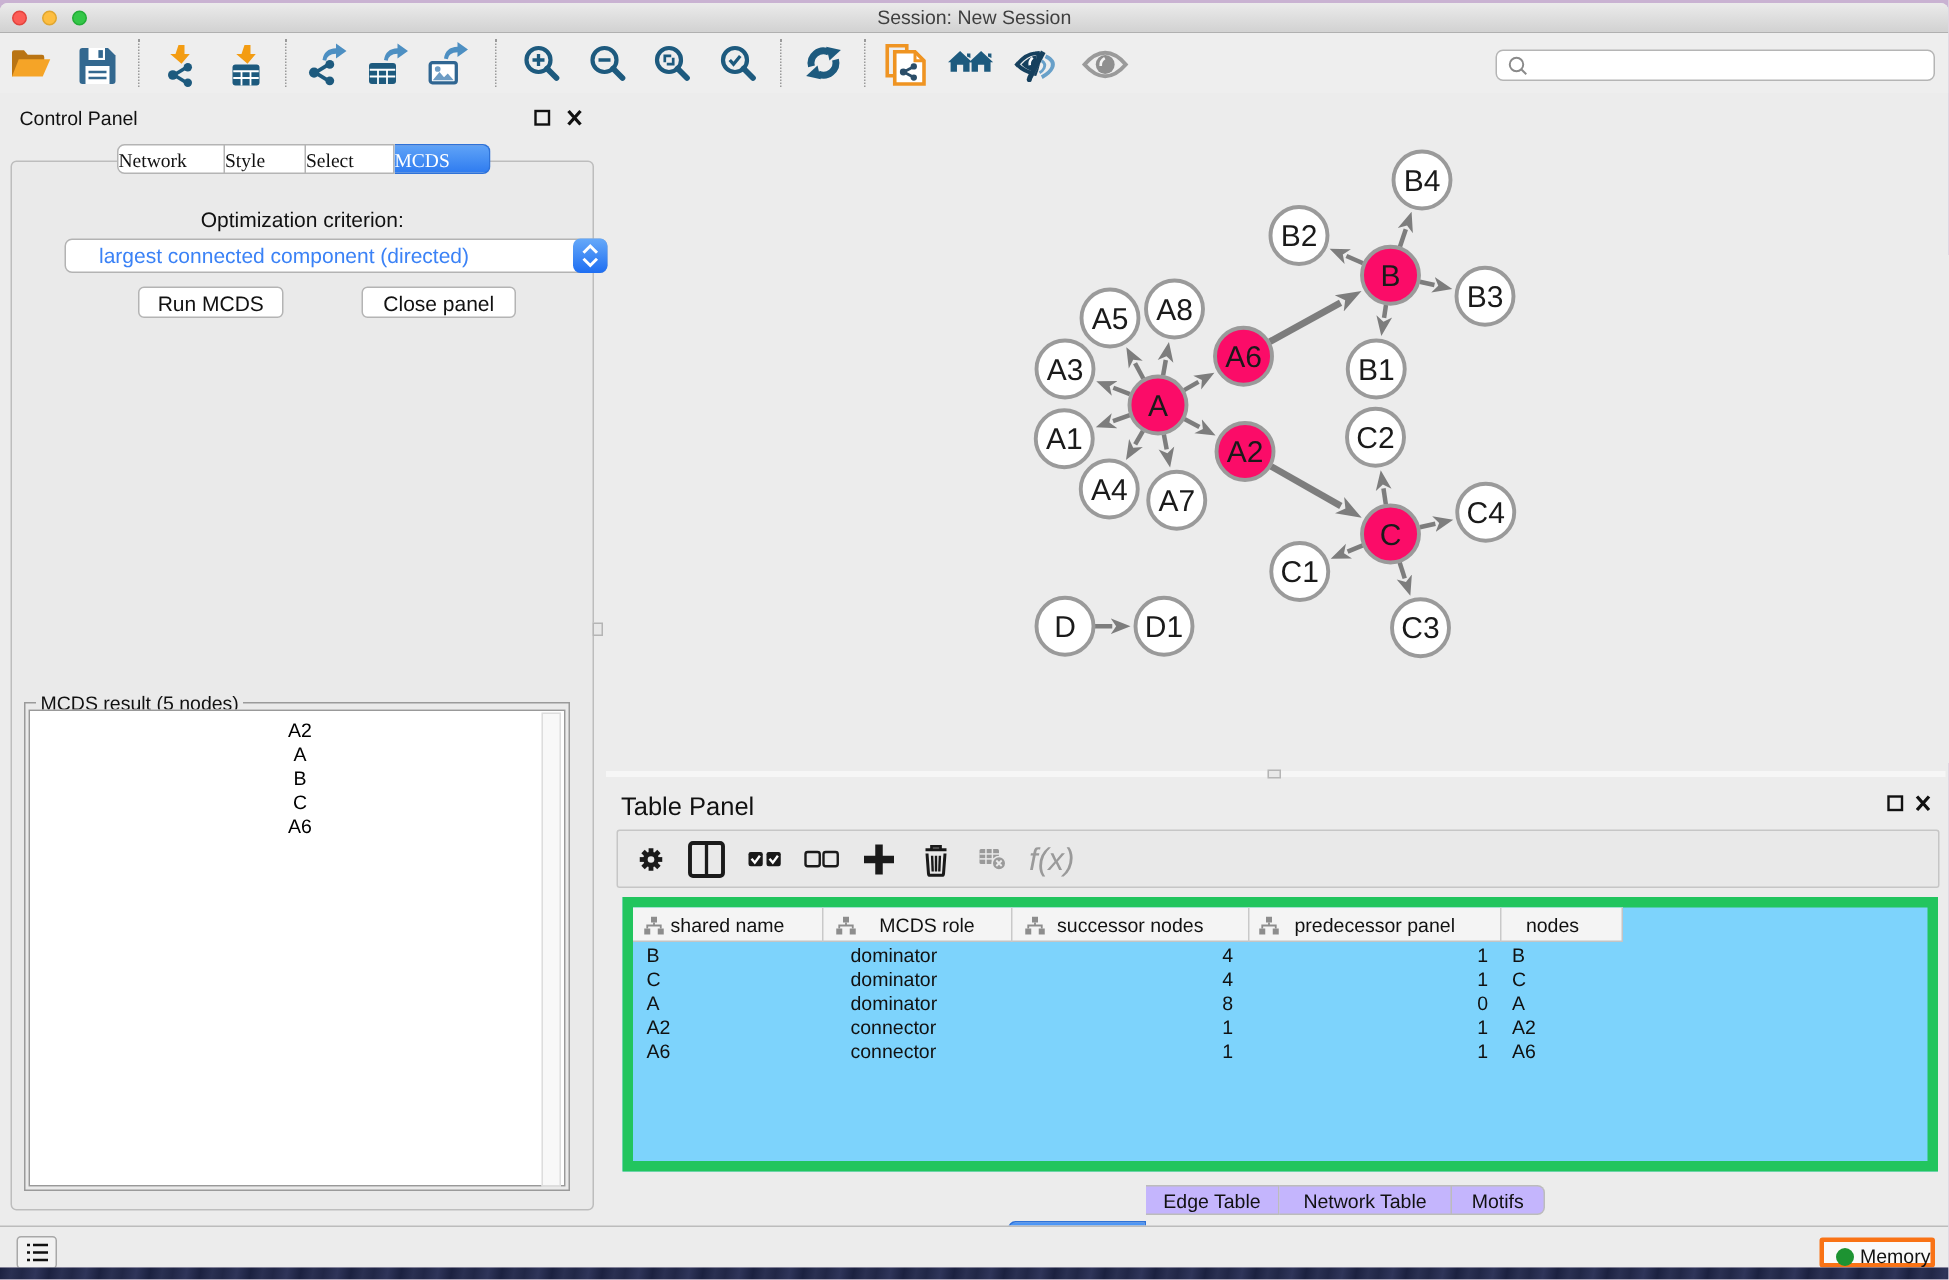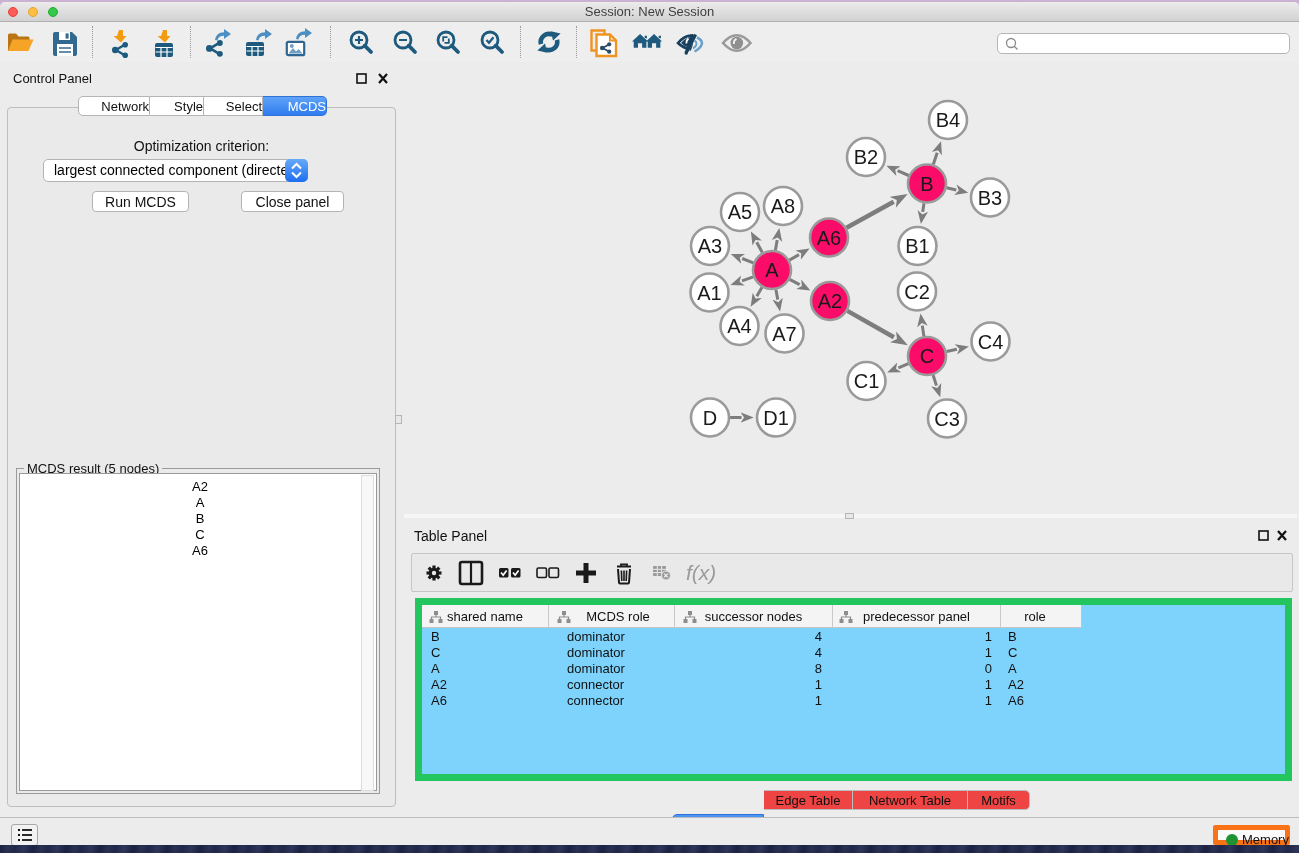--- a/index.html
+++ b/index.html
@@ -11,56 +11,56 @@
   font-size:13px; color:#3f3f3f; text-align:center; line-height:20px; }
 .tl { position:absolute; border-radius:50%; }
 #toolbar { position:absolute; left:0; top:20px; width:1299px; height:40px; background:#eeeeee; }
 .sep { position:absolute; top:4px; height:32px; width:0; border-left:1px dotted #9a9a9a; }
 #search { position:absolute; left:997px; top:11px; width:293px; height:21px; background:#fff;
   border:1px solid #b5b5b5; border-radius:5px; }
 
 #cpanel { position:absolute; left:0; top:60px; width:403px; height:755px; background:#ececec; }
 #cpanel .title { position:absolute; left:13px; top:9px; font-size:13px; color:#111; }
 #cptabs { position:absolute; top:34px; left:78px; height:20px; display:flex; font-size:13px; z-index:3; }
-.tab { height:20px; line-height:20px; text-align:right; background:#fff; border:1px solid #b4b4b4; border-left:none; color:#111; padding:0; }
+.tab { height:20px; line-height:20px; text-align:left; background:#fff; border:1px solid #b4b4b4; border-left:none; color:#111; padding:0;font-family:Liberation Serif, serif; }
 .tab.first { border-left:1px solid #b4b4b4; border-radius:5px 0 0 5px; }
 .tab.last { border-radius:0 5px 5px 0; }
 .tab.sel { background:linear-gradient(#5fa3f7,#2f7cf0); color:#fff; border-color:#2e72d8; }
 #cpbody { position:absolute; left:7px; top:45px; width:389px; height:700px; background:#eaeaea;
   border:1px solid #bdbdbd; border-radius:4px; }
 .btn { position:absolute; background:#ffffff; border:1px solid #b4b4b4; border-radius:4px;
   font-size:14px; color:#111; text-align:center; }
 
 #mcdsbox { position:absolute; left:16px; top:406px; width:364px; height:326px;
   border:1px solid #9a9a9a; border-radius:0;text-align:center; }
 #mcdsbox .gtitle { position:absolute; left:7px; top:-8px; background:#eaeaea; padding:0 3px; font-size:13px; color:#111; }
 #mcdslist { position:absolute; left:2px; top:4px; width:358px; height:318px; background:#fff; border:1px solid #999; font-size:13px; padding-top:5px; }
 #mcdslist div.li { padding-left:4px; height:16px; line-height:16px; }
 #mcdssb { position:absolute; right:2px; top:1px; width:13px; height:316px; background:#f8f8f8; border:1px solid #ddd; }
 
 #statusbar { position:absolute; left:0; top:815px; width:1299px; height:28px; background:#ececec; border-top:1px solid #bcbcbc; }
-#memb { position:absolute; left:1213px; top:7px; width:77px; height:20px; background:#fafafa; border:5px solid #f97316; border-radius:2px; font-size:13px; color:#111; line-height:20px; padding-left:24px; }
+#memb { position:absolute; left:1213px; top:7px; width:77px; height:20px; background:#fafafa; border:3px solid #f97316; border-radius:2px; font-size:13px; color:#111; line-height:20px; padding-left:24px; }
 #memb .dot { position:absolute; left:8px; top:4px; width:12px; height:12px; border-radius:50%; background:#1d9332; }
 #listbtn { position:absolute; left:11px; top:6px; width:27px; height:22px; background:#f2f2f2; border:1px solid #a8a8a8; border-radius:3px; }
 
 #netwin { position:absolute; left:404px; top:62px; width:893px; height:451px; background:#fff; border:1px solid #9b9b9b; }
 #nettb { position:absolute; left:0; top:0; width:891px; height:21px; background:linear-gradient(#f2f2f2,#d7d7d7); border-bottom:1px solid #acacac; font-size:13px; color:#222; text-align:center; line-height:21px; }
 
 #tpanel { position:absolute; left:403px; top:518px; width:896px; height:297px; background:#ececec; }
-#tpanel .title { position:absolute; left:11px; top:8px; font-size:14px; color:#111; }
+#tpanel .title { position:absolute; left:11px; top:8px; font-size:17px; color:#111; }
 #ttoolbar { position:absolute; left:8px; top:33px; width:882px; height:39px; background:#e9e9e9; border:1px solid #c6c6c6; border-radius:2px; }
 #ttable { position:absolute; left:12px; top:78px; width:877px; height:183px; background:#7dd3fc; border:7px solid #22c55e; }
 #thead { position:absolute; left:0; top:0; width:660px; height:23px; background:#f4f4f4; border-bottom:1px solid #c4c4c4; border-right:1px solid #c4c4c4; }
 #thead .hc { position:absolute; top:0; height:23px; border-right:1px solid #c9c9c9; font-size:13px; color:#111; text-align:center; line-height:23px; }
 #thead .hc:last-child { border-right:none; }
 .trow { position:absolute; font-size:13px; color:#111; height:16px; line-height:16px; width:100%; }
 .trow span { position:absolute; }
 
 #btabs { position:absolute; left:269px; top:270px; height:20px; display:flex; font-size:13px; }
-.btab { height:20px; line-height:19px; background:#ef4444; border:1px solid #bcbcbc; border-left:none; text-align:center; color:#111; }
+.btab { height:20px; line-height:19px; background:#c4b5fd; border:1px solid #bcbcbc; border-left:none; text-align:center; color:#111; }
 .btab.first { border-left:1px solid #bcbcbc; border-radius:5px 0 0 5px;margin-top:24px; }
 .btab.last { border-radius:0 5px 5px 0; }
 .btab.sel { background:linear-gradient(#4e97f6,#2f7cf0); color:#fff; border-color:#2e72d8; }
 #deskbottom { position:absolute; left:0; top:845px; width:1299px; height:8px;
   background:repeating-linear-gradient(100deg,#1b2140 0px,#2a3052 8px,#212747 15px,#2f355a 24px,#1b2140 33px); }
 svg text { font-family:"Liberation Sans", sans-serif; }
 </style>
 </head>
 <body>
 <div id="win">
@@ -219,21 +219,21 @@
         <path d="M24,2 L32,11 M32,2 L24,11" stroke="#111" stroke-width="2.2"></path>
       </svg>
     <div id="cpbody"></div>
     <div id="cptabs">
       <div class="tab first" style="width:72px">Network</div>
       <div class="tab" style="width:54px">Style</div>
       <div class="tab" style="width:59px">Select</div>
       <div class="tab sel last" style="width:64px">MCDS</div>
     </div>
     <div style="position:absolute;left:0;top:76px;width:403px;text-align:center;font-size:14px;color:#111;">Optimization criterion:</div>
-    <div style="position:absolute;left:43px;top:97px;width:265px;height:23px;background:#fff;border:1px solid #b3b3b3;border-radius:5px;font-size:14px;color:#000000;line-height:21px;padding-left:10px;">largest connected component (directed)
+    <div style="position:absolute;left:43px;top:97px;width:362px;height:23px;background:#fff;border:1px solid #b3b3b3;border-radius:5px;font-size:14px;color:#3b82f6;line-height:21px;padding-left:22px;">largest connected component (directed)
       <div style="position:absolute;right:-1px;top:-1px;width:23px;height:23px;border-radius:5px;background:linear-gradient(#66a9f9,#1e6ef2);">
         <svg width="23" height="23" viewBox="0 0 23 23">
             <path d="M7,9.5 L11.5,5 L16,9.5" fill="none" stroke="#fff" stroke-width="2"></path>
             <path d="M7,13.5 L11.5,18 L16,13.5" fill="none" stroke="#fff" stroke-width="2"></path>
           </svg>
       </div>
     </div>
     <div class="btn" style="left:92px;top:129px;width:97px;height:21px;line-height:20px;">Run MCDS</div>
     <div class="btn" style="left:201px;top:129px;width:103px;height:21px;line-height:20px;margin-left:40px;">Close panel</div>
     <div id="mcdsbox">
@@ -412,21 +412,21 @@
           <div class="hc" style="left:253px;width:158px;">successor nodes</div>
         <svg width="14" height="13" style="position:absolute;left:417px;top:6px">
             <g fill="#8d8d8d">
               <rect x="5" y="0" width="4" height="4"></rect>
               <rect x="0.5" y="8" width="4" height="4"></rect>
               <rect x="9.5" y="8" width="4" height="4"></rect>
             </g>
             <path d="M7,4 V6 M2.5,8 V6 H11.5 V8" stroke="#8d8d8d" stroke-width="1.2" fill="none"></path>
           </svg>
           <div class="hc" style="left:411px;width:168px;">predecessor panel</div>
-        <div class="hc" style="left:579px;width:81px;padding-right:13px;">role</div>
+        <div class="hc" style="left:579px;width:81px;padding-right:13px;">nodes</div>
       </div>
       <div class="trow" style="top:24px;">
           <span style="left:9px">B</span>
           <span style="left:145px">dominator</span>
           <span style="left:380px;width:20px;text-align:right">4</span>
           <span style="left:550px;width:20px;text-align:right">1</span>
           <span style="left:586px">B</span>
         </div>
       <div class="trow" style="top:40px;">
           <span style="left:9px">C</span>

